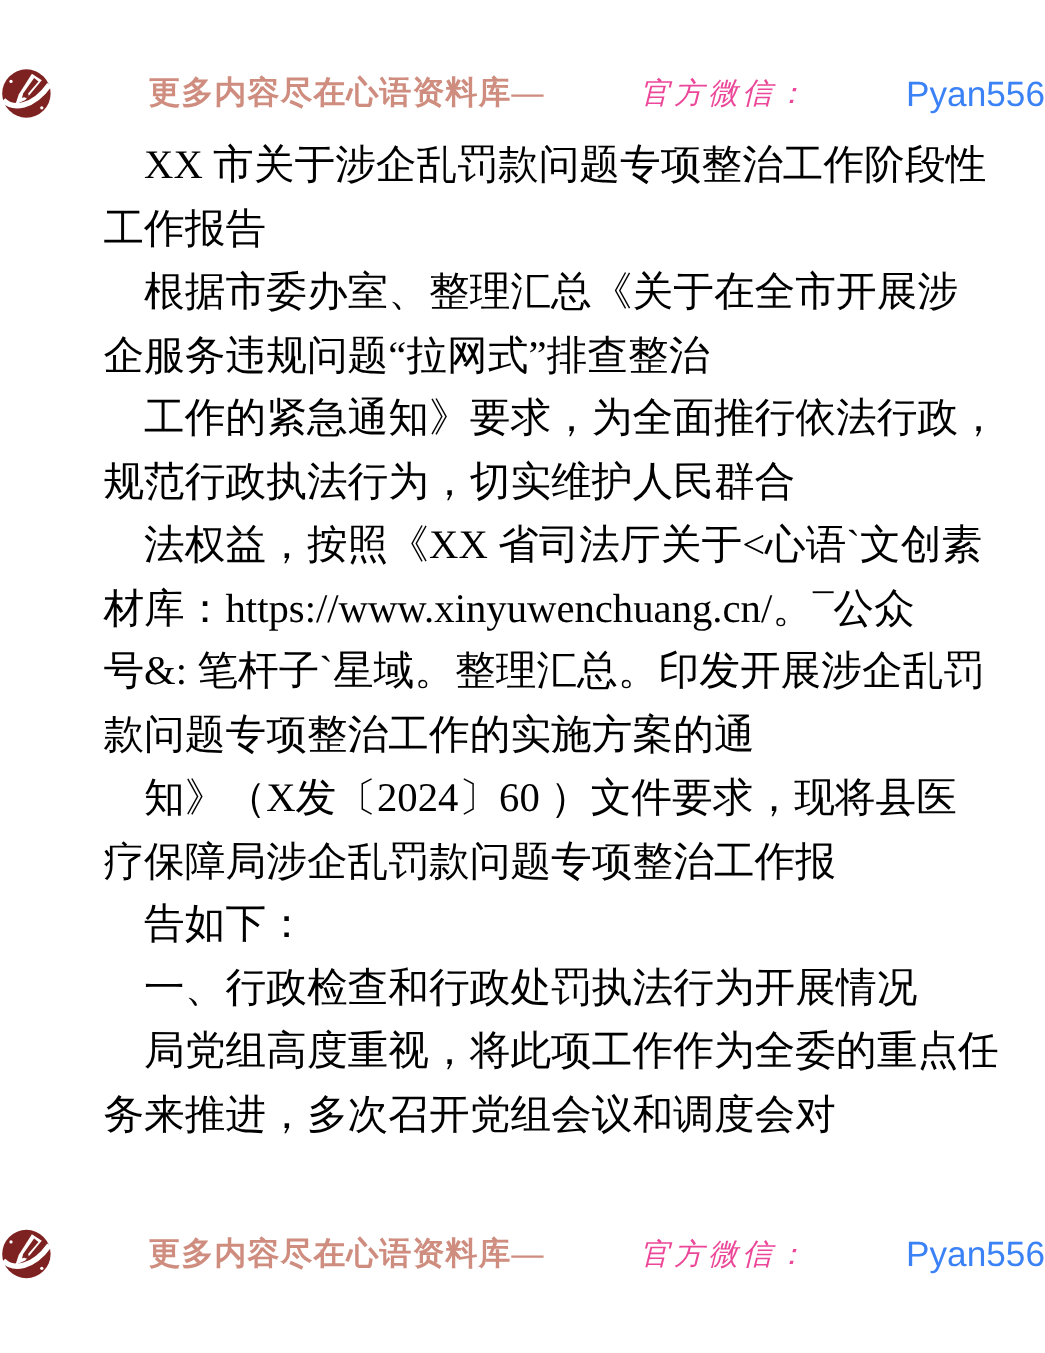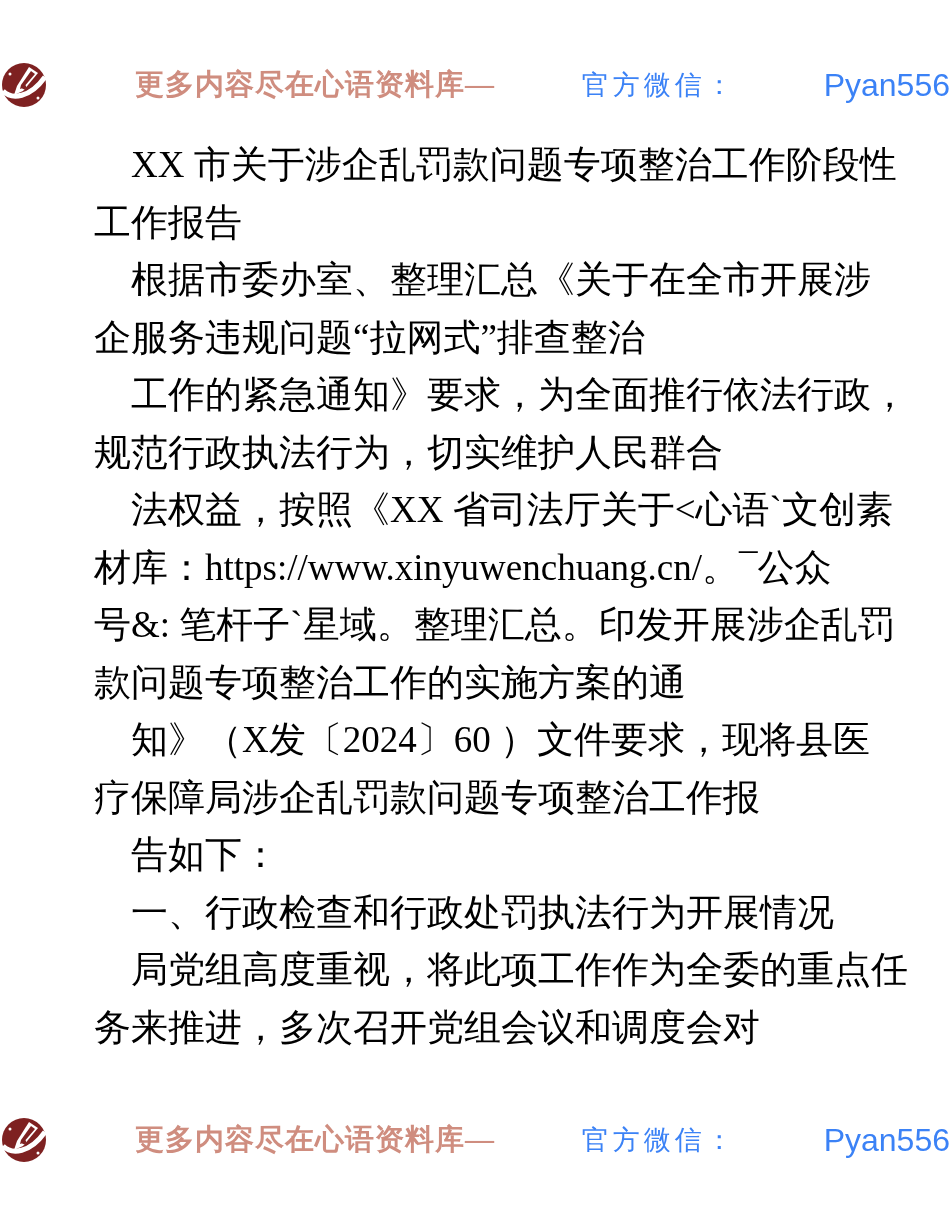--- a/index.html
+++ b/index.html
@@ -26,34 +26,35 @@
   .brand-logo { width: 48px; height: 50px; flex: 0 0 auto; }
   .brand-text {
     font-size: 29px;
     font-weight: bold;
     color: #cf8d7f;
     letter-spacing: 1px;
     white-space: nowrap;
   }
   .brand-label {
     font-size: 27px;
-    color: #3b82f6;
+    color: #ec4899;
+    font-style: italic;
     letter-spacing: 4px;
     white-space: nowrap;
   }
   .brand-id {
     font-size: 32px;
     color: #3b82f6;
     font-family: "Liberation Sans", "DejaVu Sans", sans-serif;
     white-space: nowrap;
   }
   .doc {
     position: absolute;
     left: 94px;
-    top: 136px;
+    top: 122px;
     width: 776px;
     color: #000000;
   }
   .line {
     height: 57.5px;
     line-height: 57.5px;
     font-size: 37px;
     white-space: nowrap;
   }
   .line.indent { text-indent: 37px; }

